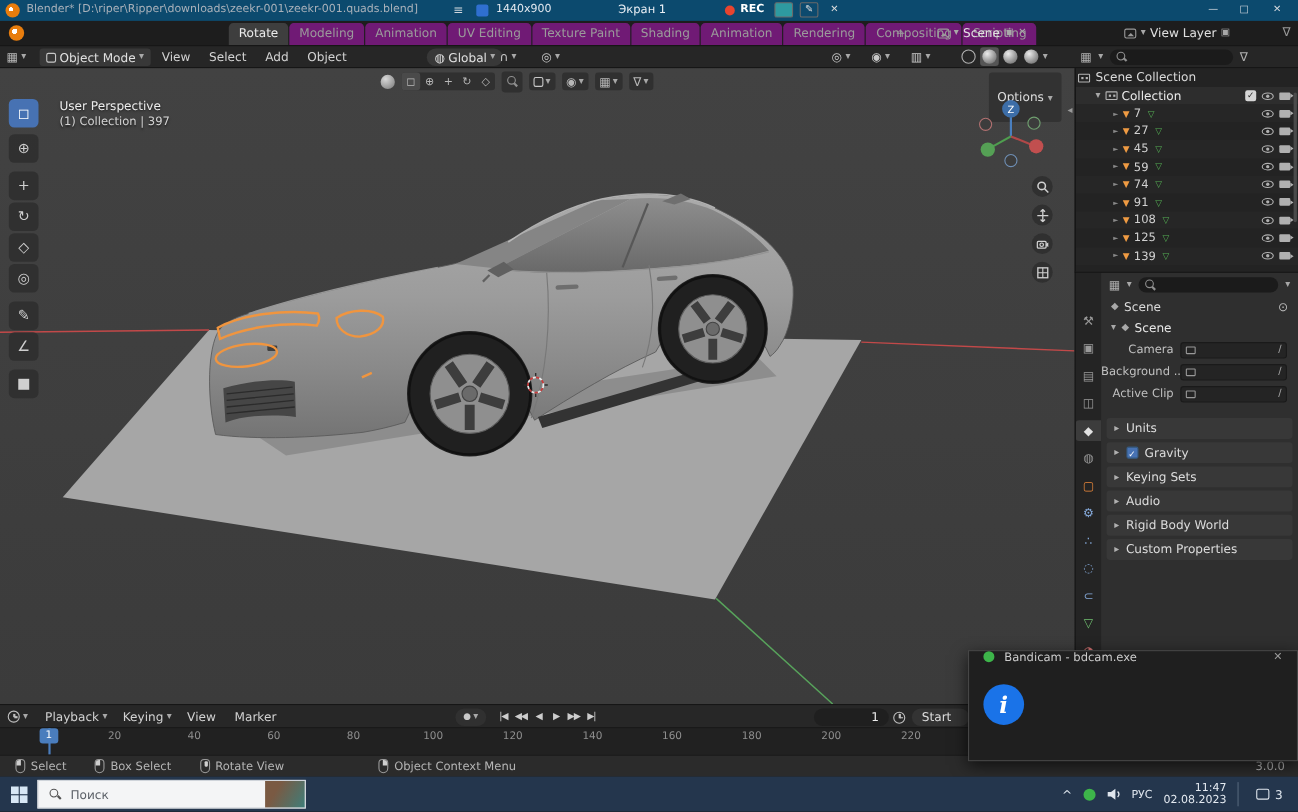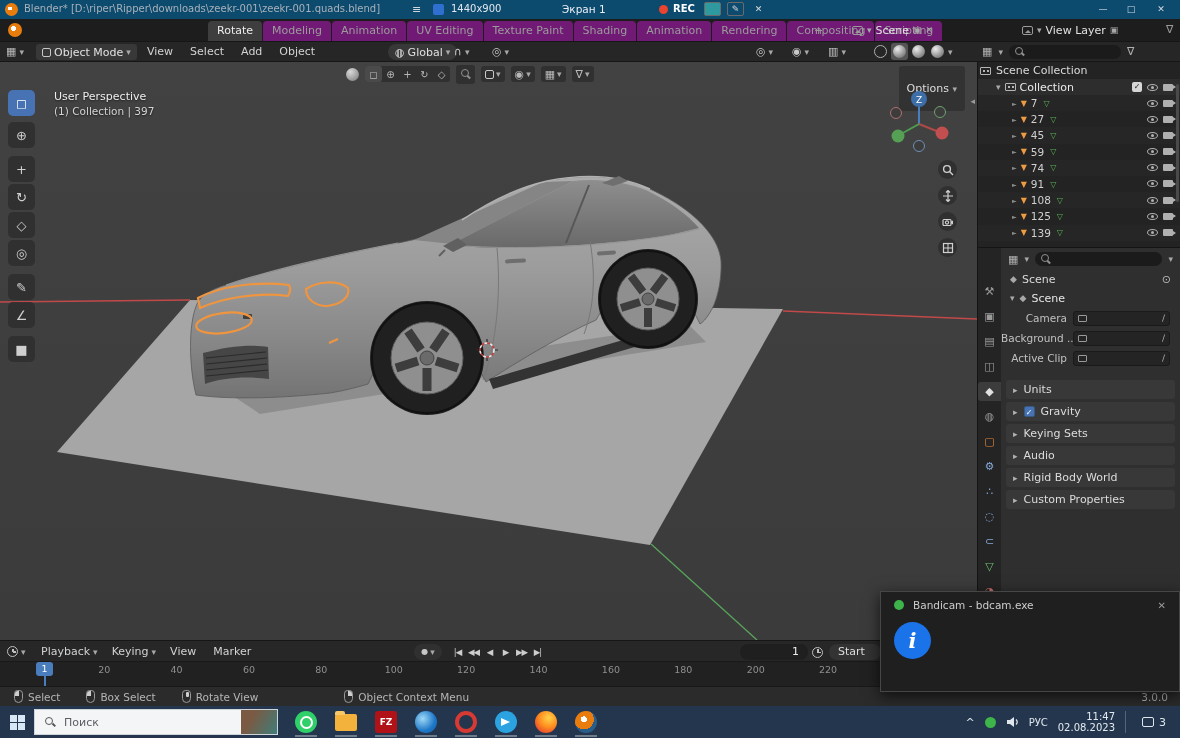--- a/index.html
+++ b/index.html
@@ -193,21 +193,21 @@
   [data-name="blender-taskbar-icon"] .appico{border-radius:50%;background:radial-gradient(circle at 40% 38%,#fff 0 3px,#e87d0d 3px 10px,#2a5e8a 10px)}
   #tb-tray{margin-left:auto;display:flex;align-items:center;gap:10px;padding-right:8px;color:#dfe6ee}
   .tray-green{width:11px;height:11px;border-radius:50%;background:#3db54a}
   #tb-clock{text-align:right;font-size:10px;line-height:11px;color:#e4eaf1}
   .tray-sep{width:1px;height:22px;background:#53657a}
   #tb-notif{display:flex;align-items:center;gap:5px;padding:0 6px}
   .notifico{width:12px;height:10px;border:1.3px solid #dfe6ee;border-radius:2px}
 
   
   #popup{position:absolute;left:880px;top:591px;width:300px;height:101px;background:#1f1f1f;border:1px solid #464646;box-shadow:0 4px 14px #000a;z-index:40}
-  #pp-head{height:26px;display:flex;align-items:center;padding:0 13px;gap:9px;color:#cccccc;font-size:10.5px}
+  #pp-head{height:26px;display:flex;padding:0 13px;gap:9px;color:#cccccc;font-size:10.5px}
   .pp-green{width:10px;height:10px;border-radius:50%;background:#3db54a}
   #pp-close{margin-left:auto;color:#9a9a9a;font-size:10px}
   #pp-body{display:flex;padding:4px 13px;gap:15px}
   #pp-icon{width:37px;height:37px;border-radius:50%;background:#1a73e8;color:#fff;display:flex;align-items:center;justify-content:center;font-family:"DejaVu Serif",serif;font-style:italic;font-weight:bold;font-size:21px}
   .pp-title{color:#fff;font-weight:bold;font-size:11.5px;margin-bottom:3px}
   .pp-line{color:#b9b9b9;font-size:10.5px;line-height:13.5px}
 </style>
 </head>
 <body>
 
@@ -786,46 +786,20 @@
           <span></span>
           <span></span>
           <span></span>
         </span>
     </div>
     <div id="tb-search" data-name="taskbar-search-input">
       <span class="magd" data-name="search-icon"></span>
       <span data-name="search-placeholder">Поиск</span>
       <span class="thumb" data-name="search-daily-image"></span>
     </div>
-    <div id="tb-apps" data-name="taskbar-apps">
-        <span class="tapp" data-name="whatsapp-icon">
-        <span class="appico" data-name="app-glyph"></span>
-      </span>
-        <span class="tapp" data-name="folder-app-icon">
-        <span class="appico" data-name="app-glyph"></span>
-      </span>
-        <span class="tapp" data-name="filezilla-icon">
-        <span class="appico" data-name="app-glyph">FZ</span>
-      </span>
-        <span class="tapp" data-name="browser-icon">
-        <span class="appico" data-name="app-glyph"></span>
-      </span>
-        <span class="tapp" data-name="opera-icon">
-        <span class="appico" data-name="app-glyph"></span>
-      </span>
-        <span class="tapp" data-name="telegram-icon">
-        <span class="appico" data-name="app-glyph"></span>
-      </span>
-        <span class="tapp" data-name="firefox-icon">
-        <span class="appico" data-name="app-glyph"></span>
-      </span>
-        <span class="tapp" data-name="blender-taskbar-icon">
-        <span class="appico" data-name="app-glyph"></span>
-      </span>
-      </div>
     <div id="tb-tray" data-name="system-tray">
       <span data-name="tray-expand-icon">^</span>
       <span class="tray-green" data-name="antivirus-tray-icon"></span>
       <svg width="13" height="12" data-name="volume-icon">
           <path d="M1,4 h3 l4,-3 v10 l-4,-3 h-3 z" fill="#dfe6ee"></path>
           <path d="M10,3.5 q2.5,2.5 0,5" stroke="#dfe6ee" fill="none" stroke-width="1.2"></path>
         </svg>
       <span data-name="language-indicator" style="font-size:10px">РУС</span>
       <div id="tb-clock" data-name="clock-widget">
         <div data-name="tray-time">11:47</div>

